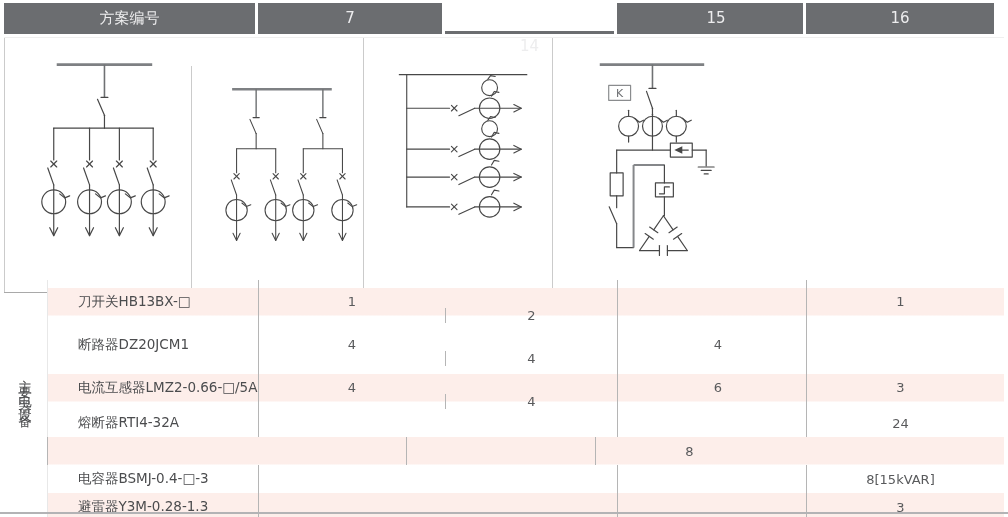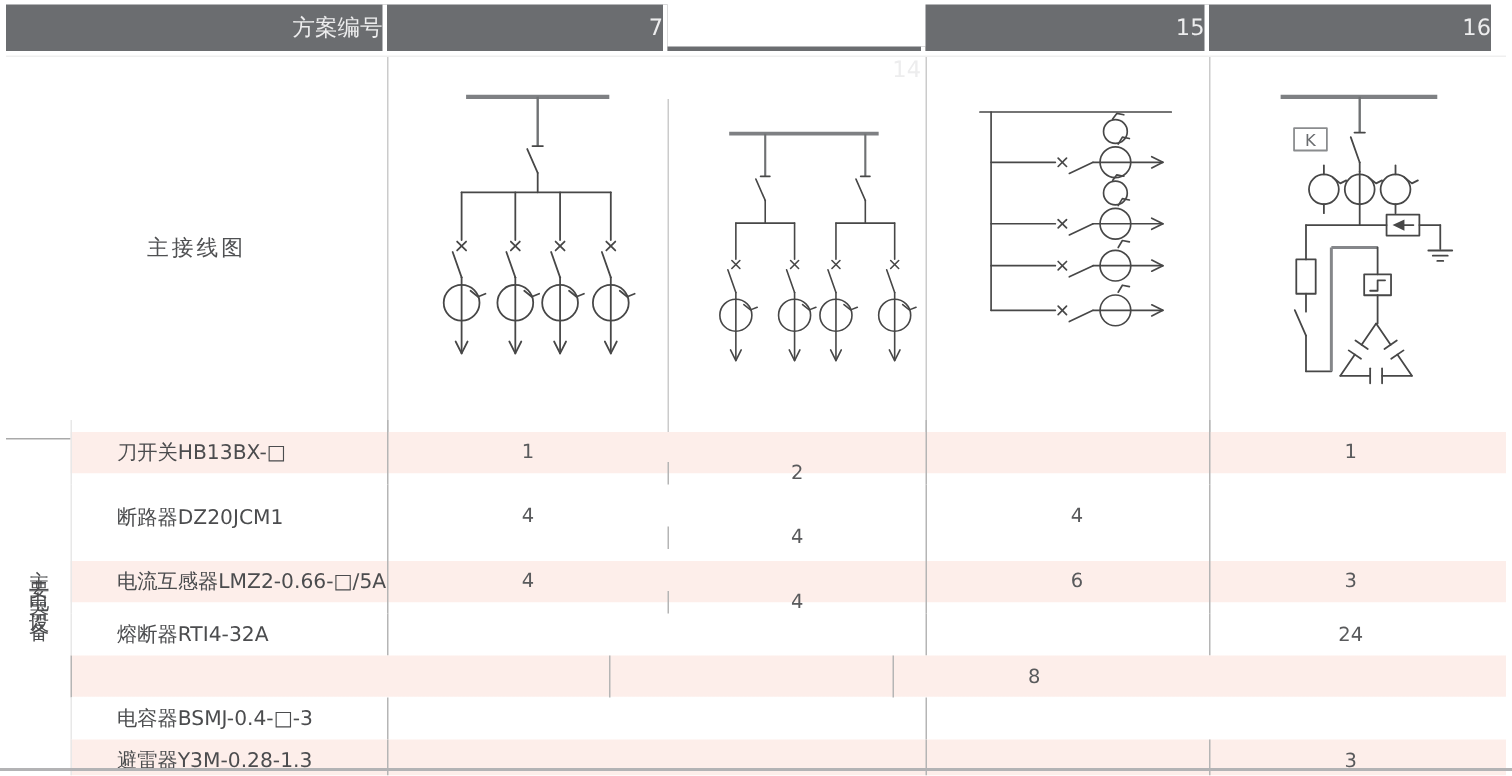--- a/index.html
+++ b/index.html
@@ -5,21 +5,21 @@
   html,body{margin:0;padding:0;background:#ffffff;}
   .sheet{
     position:relative;width:1008px;height:517px;background:#ffffff;
     font-family:"DejaVu Sans","Liberation Sans",sans-serif;
     color:#4f5052;overflow:hidden;
   }
   
   .hdr{position:absolute;left:4px;top:3px;width:1000px;height:31px;display:flex;}
   .hdr-cell{
     box-sizing:border-box;background:#6b6d70;color:#ededee;
-    font-size:15px;line-height:31px;text-align:right;
+    font-size:15px;line-height:31px;text-align:center;
     border-right:3px solid #ffffff;
   }
   .hdr-cell:last-child{border-right:none;}
   .w-label{width:254px;} .w13{width:187px;} .w14{width:172px;margin-top:28px;} .w15{width:189px;padding-left:12px;} .w16{width:188px;}
   
   .wiring{position:absolute;left:4px;top:37px;width:1000px;height:254px;display:flex;border-bottom:1px solid #a9a9a9;border-top:1px solid #efefef;box-sizing:content-box;}
   .wiring-label{
     width:254px;display:flex;align-items:center;justify-content:center;
     font-size:14.5px;letter-spacing:2px;color:#4f5052;
   }
@@ -61,21 +61,20 @@
 
   <div class="hdr">
     <div class="hdr-cell w-label">方案编号</div>
     <div class="hdr-cell w13">7</div>
     <div class="hdr-cell w14">14</div>
     <div class="hdr-cell w15">15</div>
     <div class="hdr-cell w16">16</div>
   </div>
 
   <div class="wiring">
-    <div class="wiring-label">主接线图</div>
 
     <div class="diagram-cell w13">
       <svg viewBox="0 0 187 254">
         <line class="bus" x1="52" y1="26" x2="148" y2="26"></line>
         <g>
           <line class="drop" x1="100" y1="26" x2="100" y2="59"></line>
           <line class="ln" x1="96.5" y1="59" x2="103.5" y2="59"></line>
           <line class="ln" x1="93" y1="61" x2="100" y2="77"></line>
           <line class="ln" x1="100" y1="77" x2="100" y2="90"></line>
         </g>
@@ -360,20 +359,21 @@
         <div class="qty-cell w14"></div>
         <div class="qty-cell w15"></div>
         <div class="qty-cell w16">8</div>
       </div>
 
       <div class="erow">
         <div class="name-cell">电容器BSMJ-0.4-□-3</div>
         <div class="qty-cell w13"></div>
         <div class="qty-cell w14"></div>
         <div class="qty-cell w15"></div>
+        <div class="qty-cell w16">8[15kVAR]</div>
       </div>
 
       <div class="erow pink">
         <div class="name-cell">避雷器Y3M-0.28-1.3</div>
         <div class="qty-cell w13"></div>
         <div class="qty-cell w14"></div>
         <div class="qty-cell w15"></div>
         <div class="qty-cell w16">3</div>
       </div>
 

